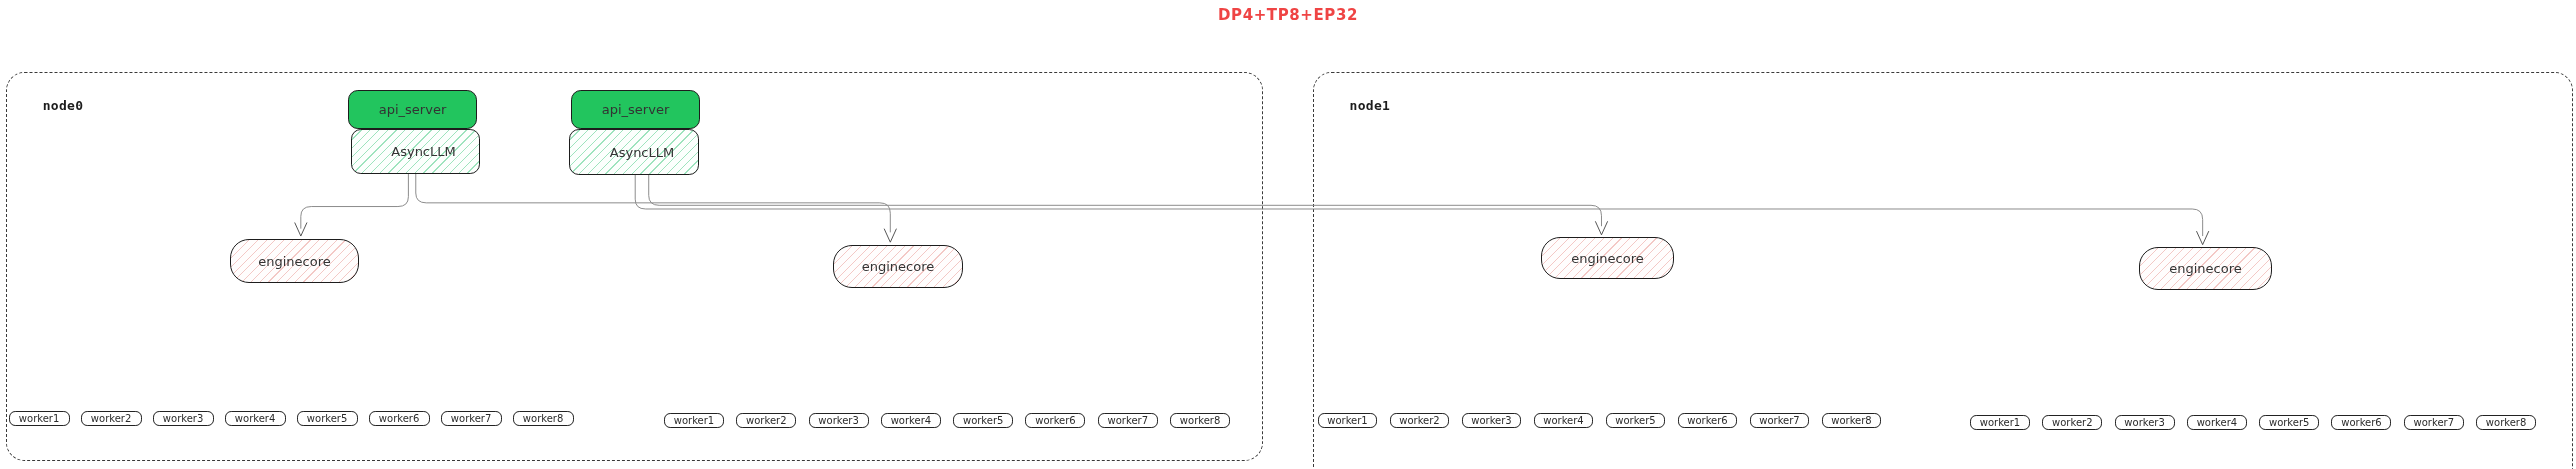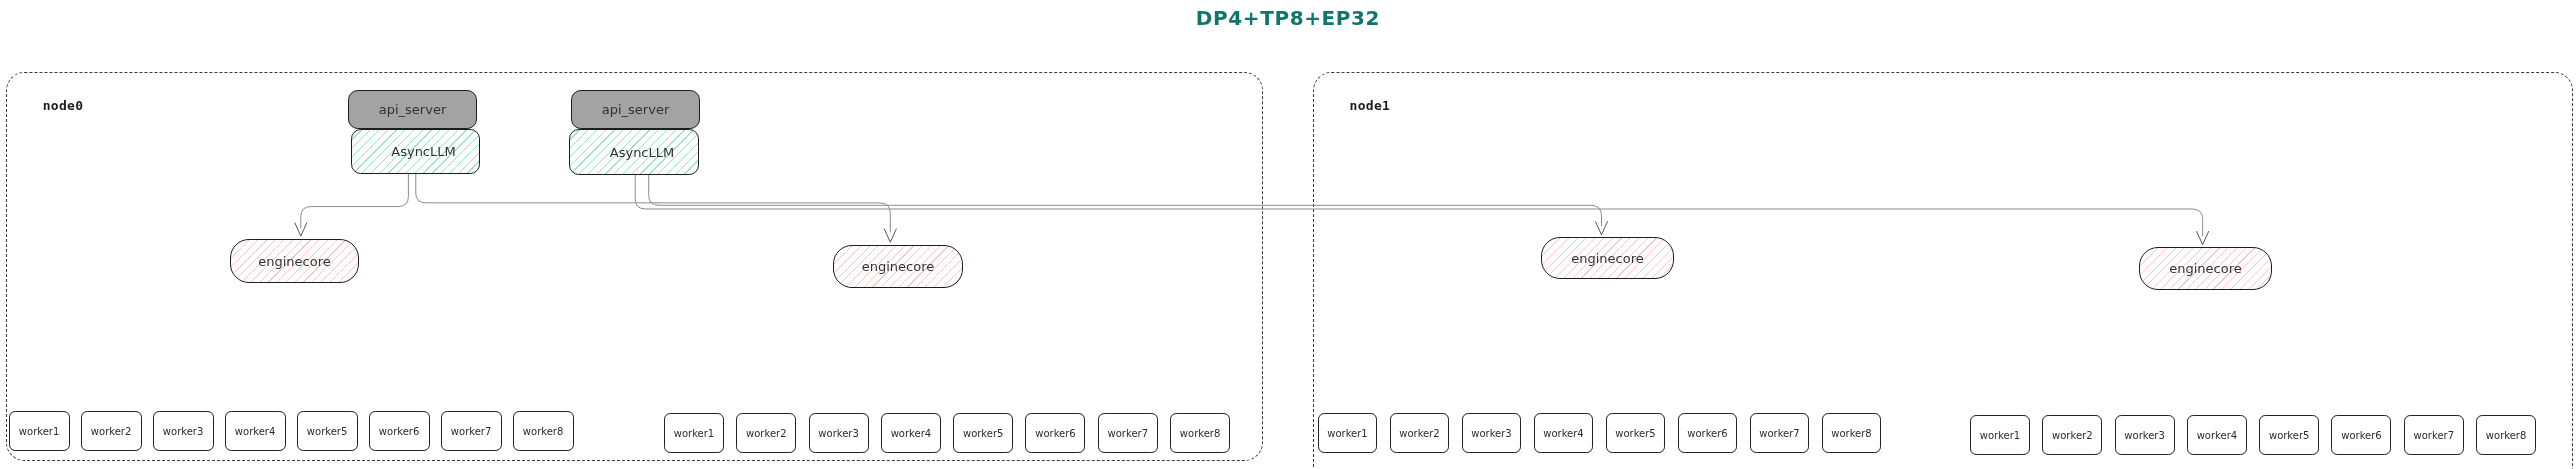--- a/index.html
+++ b/index.html
@@ -4,57 +4,57 @@
 <style>
   html,body{margin:0;padding:0;background:#ffffff;}
   body{
     width:2576px;height:469px;position:relative;overflow:hidden;
     font-family:"DejaVu Sans","Liberation Sans",sans-serif;color:#2e2e2e;
   }
   .abs{position:absolute;}
   
   .title{
     left:0;top:6.2px;width:2576px;text-align:center;
-    font-size:20px;font-weight:600;letter-spacing:0.6px;color:#0f766e;
+    font-size:15px;font-weight:600;letter-spacing:0.6px;color:#ef4444;
   }
   
   .node{
     border:1.5px dashed #3a3a3a;border-radius:18.5px;
     box-sizing:border-box;background:transparent;
   }
   .node-label{
     position:absolute;left:18.5px;top:25px;
     font-family:"DejaVu Sans Mono","Liberation Mono",monospace;
     font-size:13px;font-weight:600;color:#1c1c1c;letter-spacing:0.3px;padding-left:17px;
   }
   
   .dbox{
     box-sizing:border-box;border:1.6px solid #1d1d1d;border-radius:9.8px;
     display:flex;align-items:center;justify-content:center;
     font-size:13px;color:#333333;background:#ffffff;
   }
-  .apiserver{background:#a3a3a3;}
+  .apiserver{background:#22c55e;}
   .asyncllm{
     background-color:#fcfffd;
     background-image:repeating-linear-gradient(135deg,
       rgba(96,209,148,0.60) 0px, rgba(96,209,148,0.60) 0.9px,
       transparent 0.9px, transparent 6.2px);
     padding-left:16px;
   }
   .enginecore{
     background-color:#fffdfd;
     background-image:repeating-linear-gradient(135deg,
       rgba(226,122,115,0.40) 0px, rgba(226,122,115,0.40) 0.8px,
       transparent 0.8px, transparent 6.2px);
     border-radius:19px;
   }
   
   .worker-row{display:flex;}
   .worker{
-    box-sizing:border-box;height:40px;border:1.4px solid #222222;border-radius:6.2px;
+    box-sizing:border-box;height:15px;border:1.4px solid #222222;border-radius:6.2px;
     display:flex;align-items:center;justify-content:center;
     font-size:10px;color:#2b2b2b;background:#ffffff;flex:0 0 auto;
   }
   
   svg.wires{position:absolute;left:0;top:0;pointer-events:none;}
 </style>
 </head>
 <body>
 
 <div class="abs title">DP4+TP8+EP32</div>

